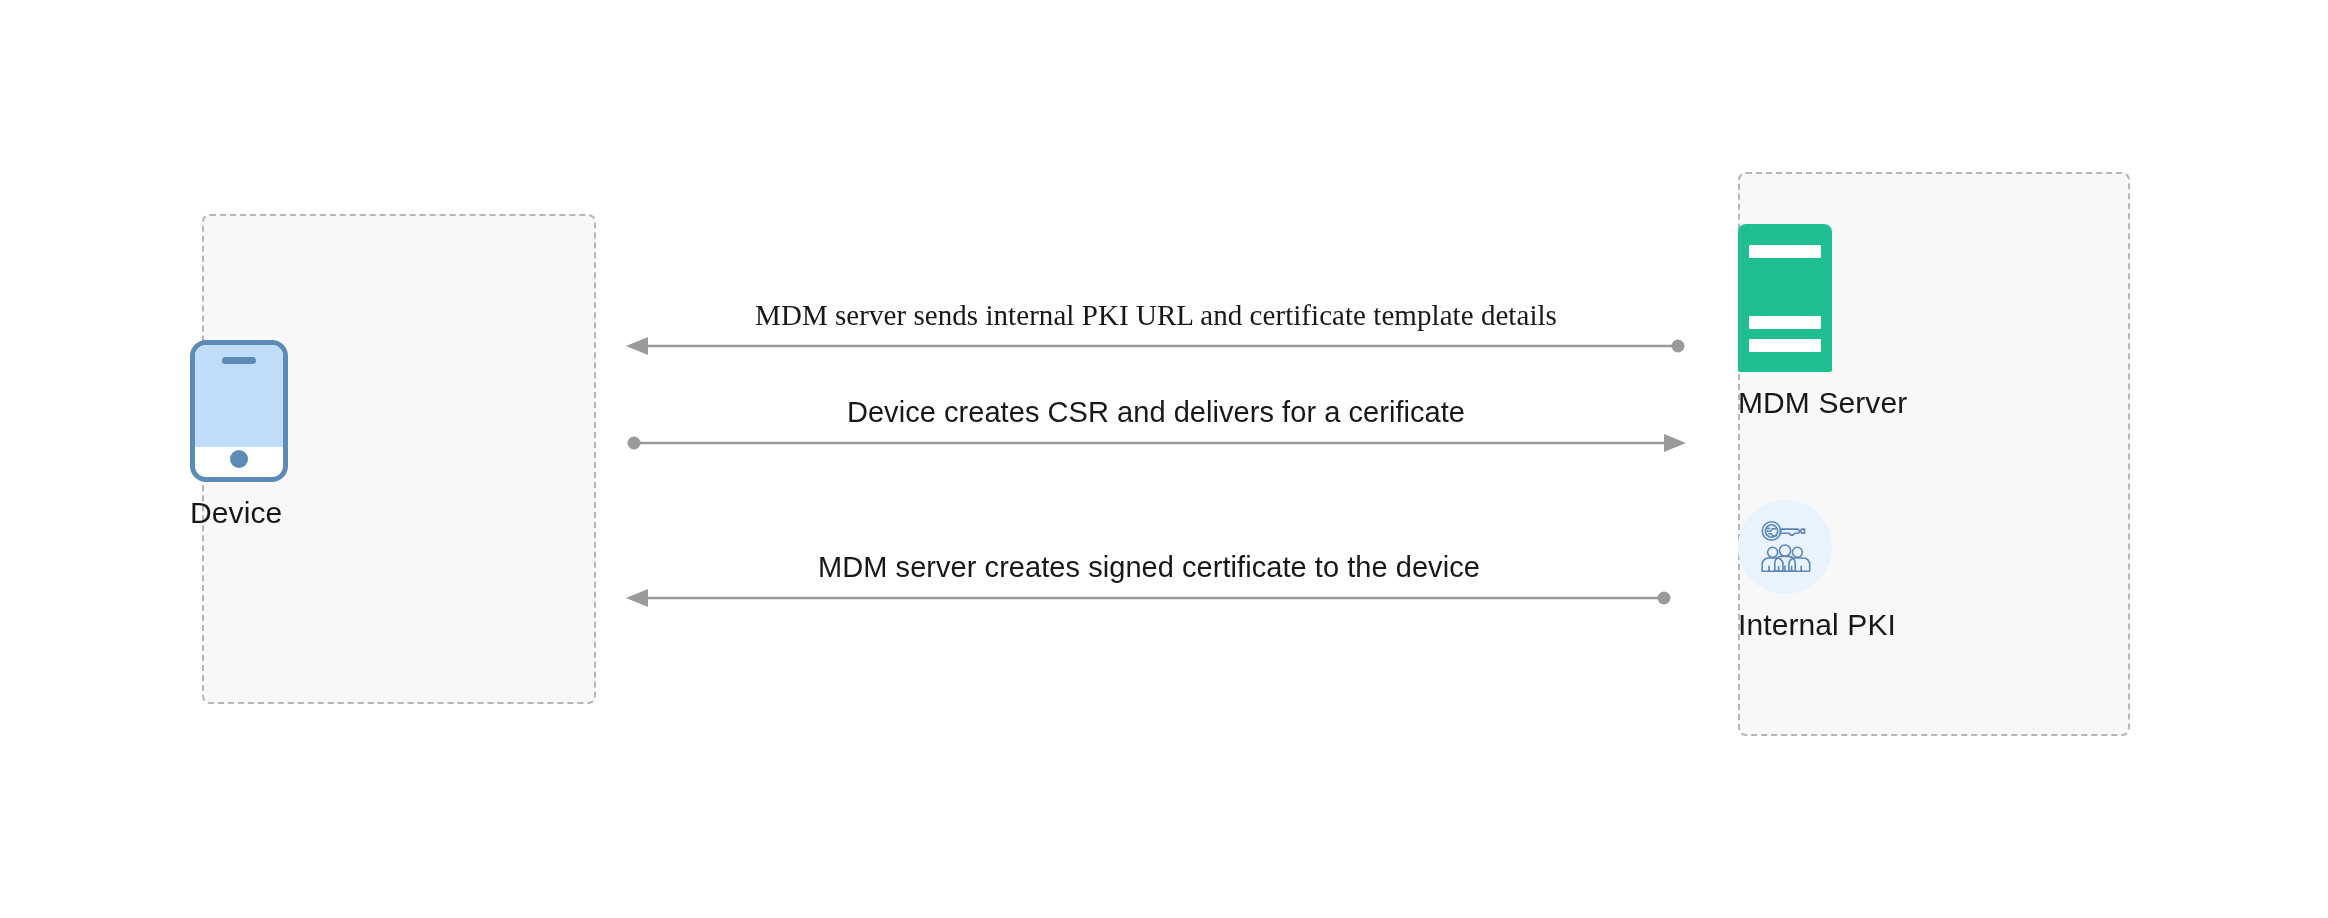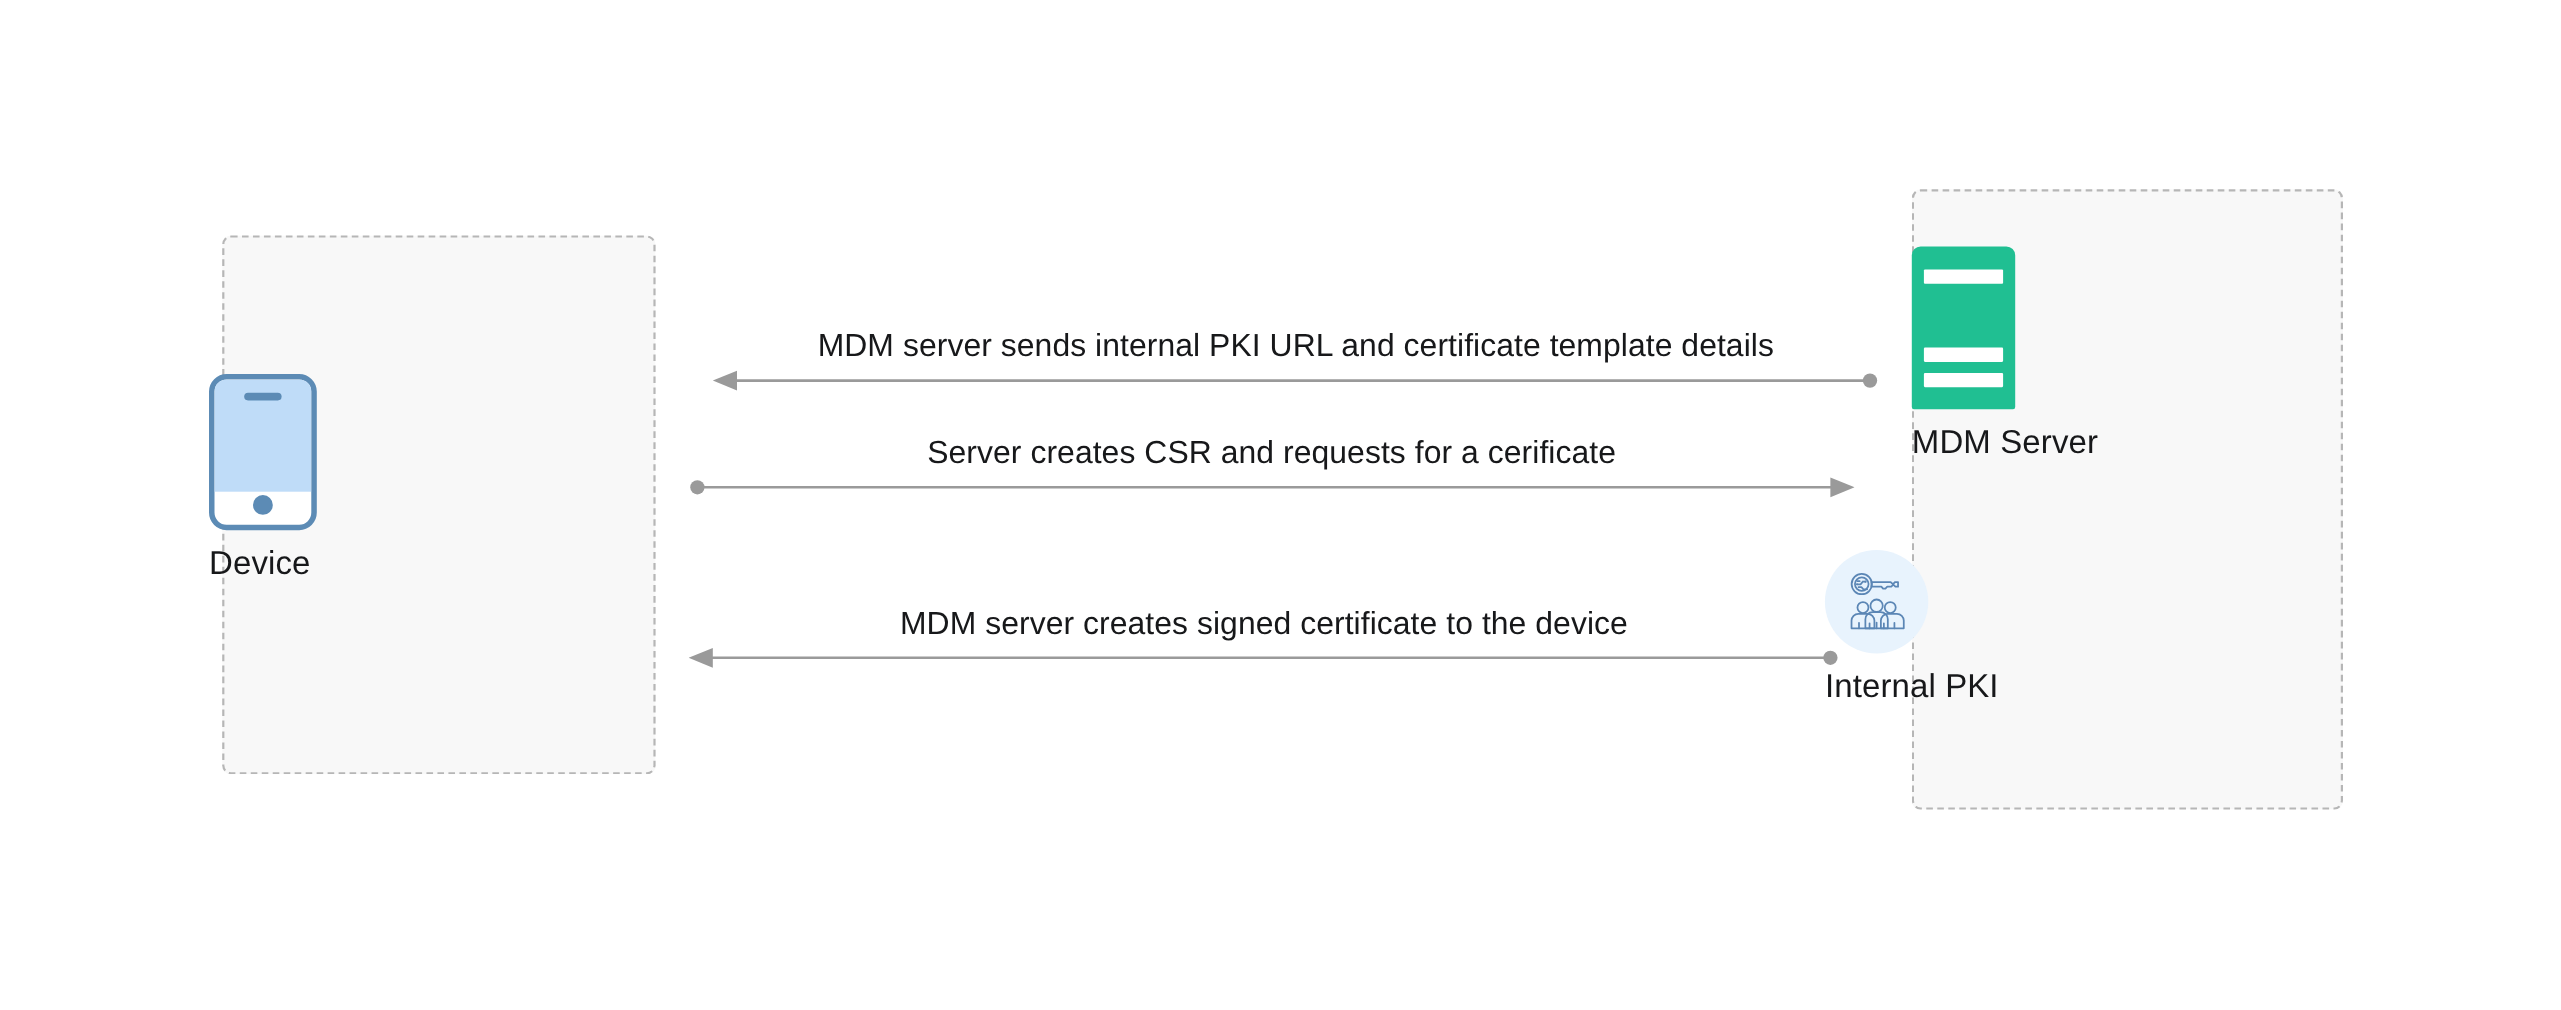--- a/index.html
+++ b/index.html
@@ -66,21 +66,21 @@
     left: 190px;
     top: 340px;
     width: 394px;
   }
   #node-mdm-server {
     left: 1738px;
     top: 224px;
     width: 392px;
   }
   #node-internal-pki {
-    left: 1659px;
+    left: 1738px;
     top: 500px;
     width: 392px;
   }
 
   
   .phone-icon {
     width: 98px;
     height: 142px;
     box-sizing: border-box;
     border: 5px solid #5c8bb5;
@@ -167,21 +167,21 @@
     letter-spacing: 0.05px;
   }
   .flow-arrow {
     position: absolute;
     left: 0;
     bottom: 0;
     width: 100%;
     height: 24px;
   }
 
-  #flow-1 { left: 648px; top: 298px; width: 1060px; }
+  #flow-1 { left: 626px; top: 298px; width: 1060px; font-family: Liberation Serif, serif; }
   #flow-2 { left: 626px; top: 395px; width: 1060px; }
   #flow-3 { left: 626px; top: 550px; width: 1046px; }
 </style>
 </head>
 <body>
 
 <div id="diagram-canvas">
 
   <div class="zone" id="zone-device"></div>
   <div class="zone" id="zone-backend"></div>
@@ -237,21 +237,21 @@
   <div class="flow" id="flow-1">
     <div class="flow-label">MDM server sends internal PKI URL and certificate template details</div>
     <svg class="flow-arrow" viewBox="0 0 1060 24" preserveAspectRatio="none">
       <line x1="20" y1="12" x2="1052" y2="12" stroke="#9a9a9a" stroke-width="2.4"></line>
       <polygon points="0,12 22,3 22,21" fill="#9a9a9a"></polygon>
       <circle cx="1052" cy="12" r="6.5" fill="#9a9a9a"></circle>
     </svg>
   </div>
 
   <div class="flow" id="flow-2">
-    <div class="flow-label">Server creates CSR and requests for a cerificate</div>
+    <div class="flow-label">Device creates CSR and delivers for a cerificate</div>
     <svg class="flow-arrow" viewBox="0 0 1060 24" preserveAspectRatio="none">
       <line x1="8" y1="12" x2="1040" y2="12" stroke="#9a9a9a" stroke-width="2.4"></line>
       <circle cx="8" cy="12" r="6.5" fill="#9a9a9a"></circle>
       <polygon points="1060,12 1038,3 1038,21" fill="#9a9a9a"></polygon>
     </svg>
   </div>
 
   <div class="flow" id="flow-3">
     <div class="flow-label">MDM server creates signed certificate to the device</div>
     <svg class="flow-arrow" viewBox="0 0 1046 24" preserveAspectRatio="none">

